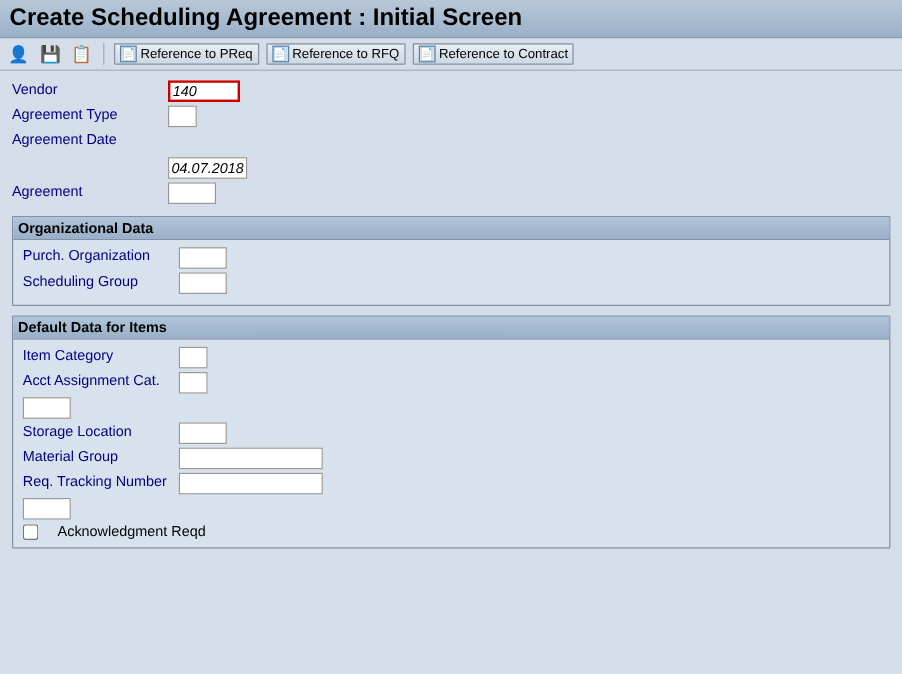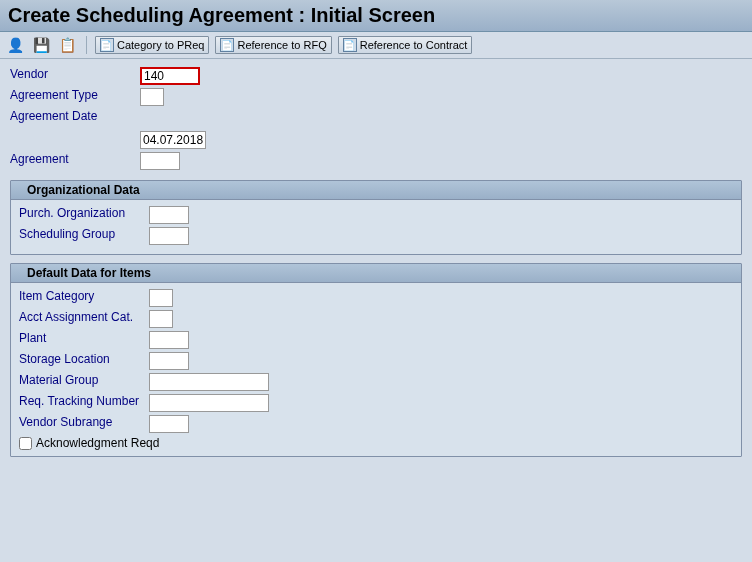--- a/index.html
+++ b/index.html
@@ -78,20 +78,21 @@
       width: 130px;
       font-size: 12px;
       color: #000080;
     }
     .form-input {
       border: 1px solid #999;
       background: #fff;
       font-size: 12px;
       padding: 1px 2px;
       height: 18px;
+      font-style: italic;
     }
     .form-input.vendor-input {
       border: 2px solid #cc0000;
       width: 60px;
       color: #000;
     }
     .form-input.date-input {
       width: 66px;
       color: #000;
       margin-top: 22px;
@@ -106,51 +107,51 @@
       width: 120px;
     }
     .section-box {
       border: 1px solid #8090a8;
       background: #d8e2ec;
       margin-bottom: 8px;
       border-radius: 1px;
     }
     .section-header {
       background: linear-gradient(to bottom, #b0c4d8, #9ab0c8);
-      padding: 2px 16px;
+      padding: 2px 4px;
       font-size: 12px;
       font-weight: bold;
       color: #000;
       border-bottom: 1px solid #8090a8;
     }
     .section-content {
       padding: 6px 8px;
     }
     .checkbox-row {
       display: flex;
       align-items: center;
-      gap: 4px;
+      gap: 16px;
       margin-top: 2px;
     }
   </style>
 </head>
 <body>
 
 <div class="title-bar">
   <span>Create Scheduling Agreement : Initial Screen</span>
 </div>
 
 <div class="toolbar">
   <div class="toolbar-icon">👤</div>
   <div class="toolbar-icon">💾</div>
   <div class="toolbar-icon">📋</div>
   <div class="toolbar-divider"></div>
   <button class="toolbar-btn">
     <div class="toolbar-btn-icon">📄</div>
-    <span>Category to PReq</span>
+    <span>Reference to PReq</span>
   </button>
   <button class="toolbar-btn">
     <div class="toolbar-btn-icon">📄</div>
     <span>Reference to RFQ</span>
   </button>
   <button class="toolbar-btn">
     <div class="toolbar-btn-icon">📄</div>
     <span>Reference to Contract</span>
   </button>
 </div>
@@ -197,37 +198,35 @@
     <div class="section-content">
       <div class="form-row">
         <span class="form-label">Item Category</span>
         <input class="form-input small" type="text" value="" style="">
       </div>
       <div class="form-row">
         <span class="form-label">Acct Assignment Cat.</span>
         <input class="form-input small" type="text" value="" style="">
       </div>
       <div class="form-row">
-        <span class="form-label">Plant</span>
         <input class="form-input medium" type="text" value="" style="">
       </div>
       <div class="form-row">
         <span class="form-label">Storage Location</span>
         <input class="form-input medium" type="text" value="" style="">
       </div>
       <div class="form-row">
         <span class="form-label">Material Group</span>
         <input class="form-input large" type="text" value="" style="">
       </div>
       <div class="form-row">
         <span class="form-label">Req. Tracking Number</span>
         <input class="form-input large" type="text" value="" style="">
       </div>
       <div class="form-row">
-        <span class="form-label">Vendor Subrange</span>
         <input class="form-input medium" type="text" value="" style="">
       </div>
       <div class="checkbox-row">
         <input type="checkbox" style="width: 13px; height: 13px;">
         <span>Acknowledgment Reqd</span>
       </div>
     </div>
   </div>
 
 </div>

